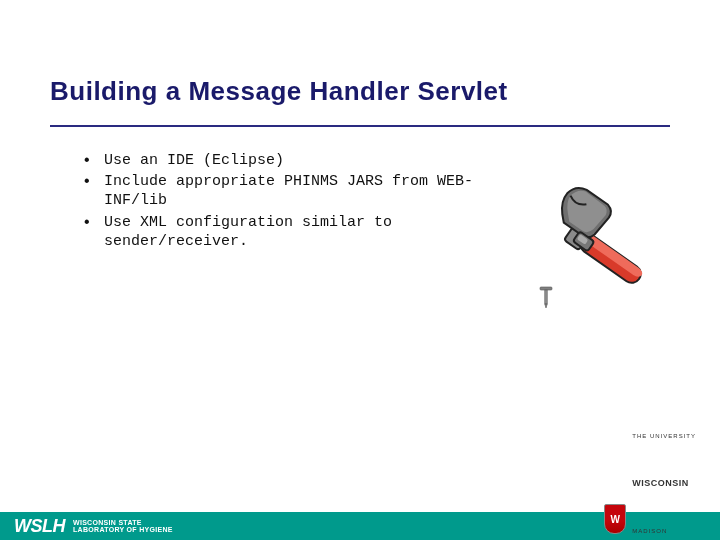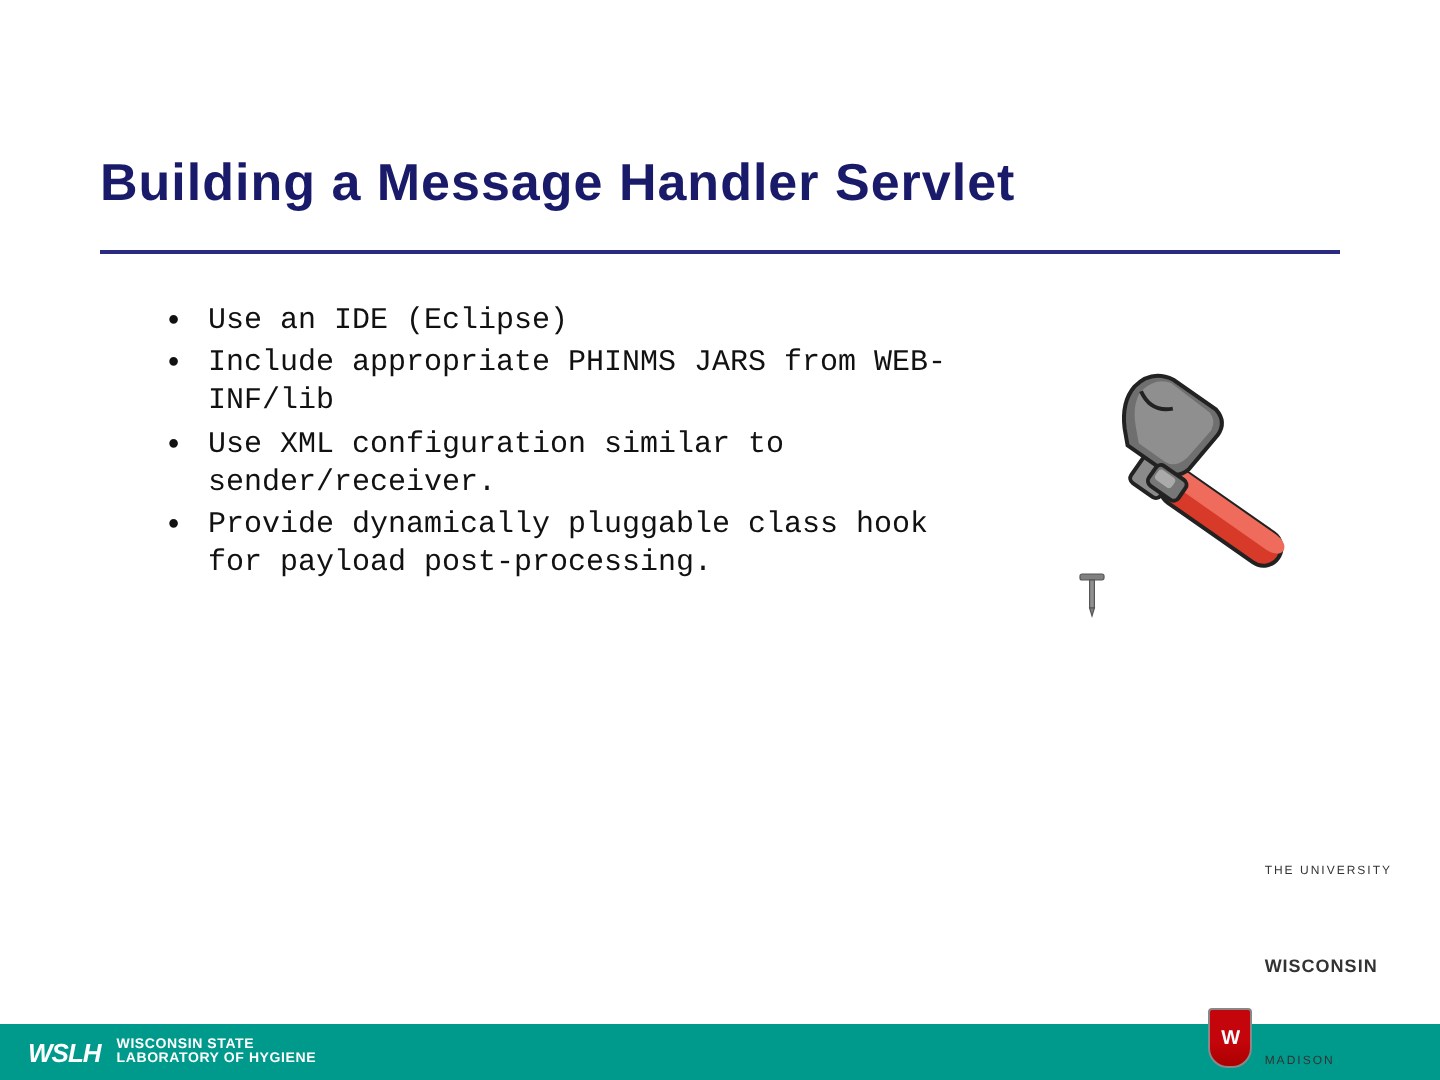--- a/index.html
+++ b/index.html
@@ -68,21 +68,21 @@
     padding: 0 14px;
   }
   .footer-left {
     display: flex;
     align-items: center;
     gap: 8px;
     color: #fff;
   }
   .wslh-mark {
     font-weight: 900;
-    font-size: 13px;
+    font-size: 18px;
     font-style: italic;
     letter-spacing: -0.5px;
     color: #fff;
   }
   .wslh-text {
     display: flex;
     flex-direction: column;
     line-height: 1;
   }
   .wslh-text span {
@@ -130,21 +130,20 @@
 <div class="header">
   <div class="title">Building a Message Handler Servlet</div>
 </div>
 <div class="title-underline"></div>
 
 <div class="content">
   <ul class="bullets">
     <li>Use an IDE (Eclipse)</li>
     <li>Include appropriate PHINMS JARS from WEB-INF/lib</li>
     <li>Use XML configuration similar to sender/receiver.</li>
-    <li>Provide dynamically pluggable class hook for payload post-processing.</li>
   </ul>
   <div class="graphic">
     <svg width="140" height="150" viewBox="0 0 140 150">
 
       <g transform="translate(26,118)">
         <rect x="-6" y="-2" width="12" height="3" rx="1" fill="#808080" stroke="#555" stroke-width="0.6"></rect>
         <rect x="-1.2" y="1" width="2.4" height="14" fill="#909090" stroke="#555" stroke-width="0.6"></rect>
         <polygon points="-1.2,15 1.2,15 0,19" fill="#808080" stroke="#555" stroke-width="0.6"></polygon>
       </g>
 

